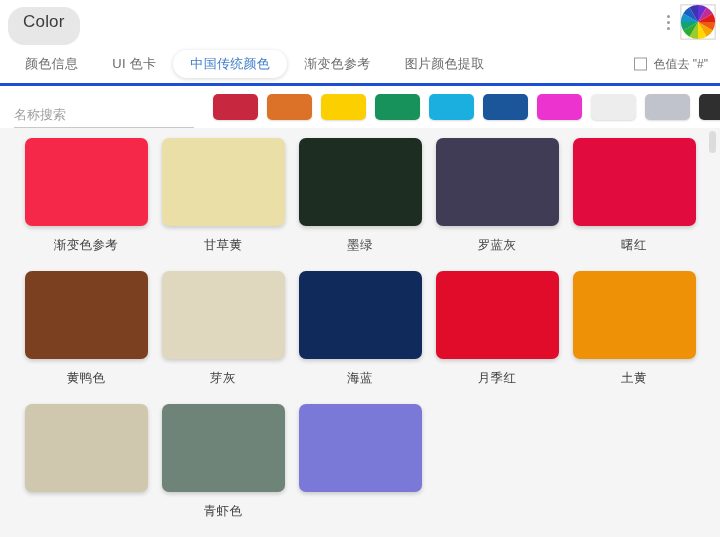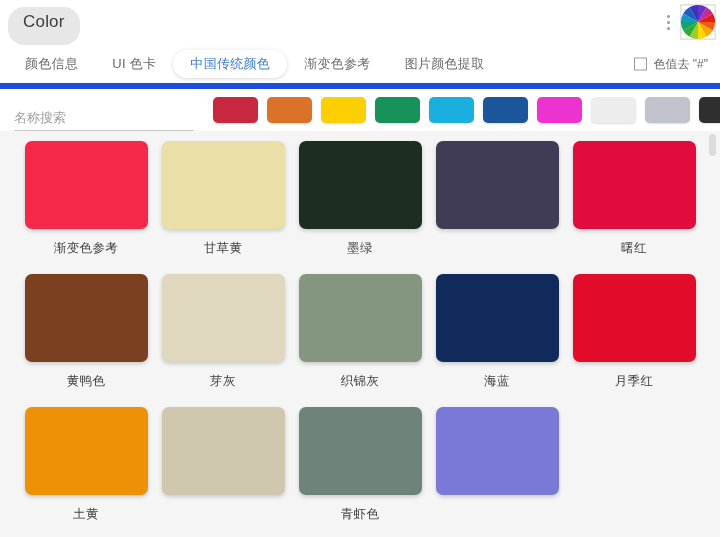--- a/index.html
+++ b/index.html
@@ -64,21 +64,21 @@
     height: 36px;
     display: block;
     cursor: pointer;
   }
 
   
   .tabbar {
     position: relative;
     height: 38px;
     background: #ffffff;
-    border-bottom: 6px solid #1d4ed8;
+    border-bottom: 3px solid #1d4ed8;
     display: flex;
     align-items: center;
   }
   .tabs {
     display: flex;
     align-items: center;
     margin-left: 8px;
     gap: 0px;
   }
   .tab {
@@ -287,38 +287,35 @@
       <div class="card">
         <div class="swatch" style="background: rgb(234, 223, 166);"></div>
         <div class="card-label">甘草黄</div>
       </div>
       <div class="card">
         <div class="swatch" style="background: rgb(29, 45, 33);"></div>
         <div class="card-label">墨绿</div>
       </div>
       <div class="card">
         <div class="swatch" style="background: rgb(65, 60, 85);"></div>
+        <div class="card-label">罗蓝灰</div>
       </div>
       <div class="card">
         <div class="swatch" style="background: rgb(225, 11, 62);"></div>
         <div class="card-label">曙红</div>
       </div>
       <div class="card">
         <div class="swatch" style="background: rgb(123, 64, 31);"></div>
         <div class="card-label">黄鸭色</div>
       </div>
       <div class="card">
         <div class="swatch" style="background: rgb(223, 216, 191);"></div>
         <div class="card-label">芽灰</div>
       </div>
       <div class="card">
-        <div class="swatch" style="background: rgb(132, 150, 127);"></div>
-        <div class="card-label">织锦灰</div>
-      </div>
-      <div class="card">
         <div class="swatch" style="background: rgb(17, 42, 92);"></div>
         <div class="card-label">海蓝</div>
       </div>
       <div class="card">
         <div class="swatch" style="background: rgb(224, 12, 42);"></div>
         <div class="card-label">月季红</div>
       </div>
       <div class="card">
         <div class="swatch" style="background: rgb(238, 145, 6);"></div>
         <div class="card-label">土黄</div>

